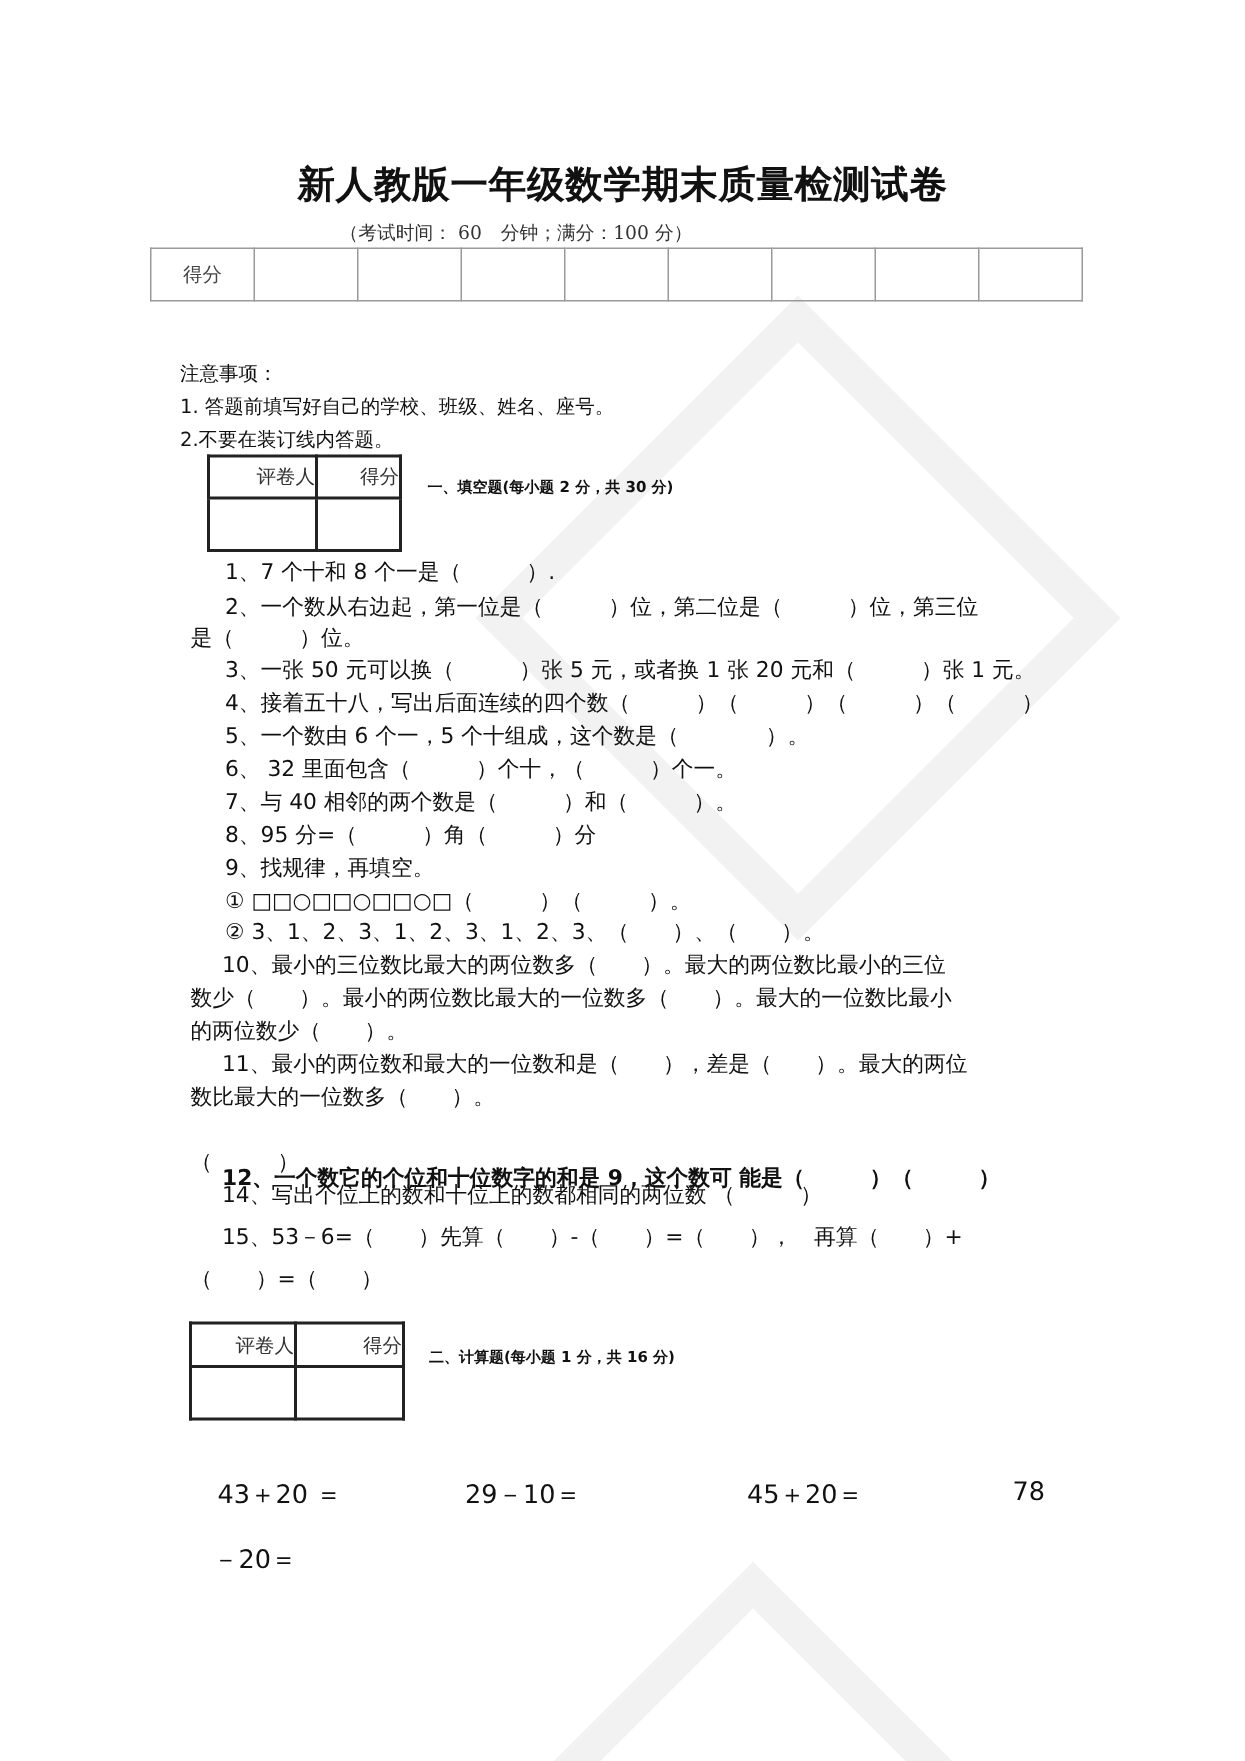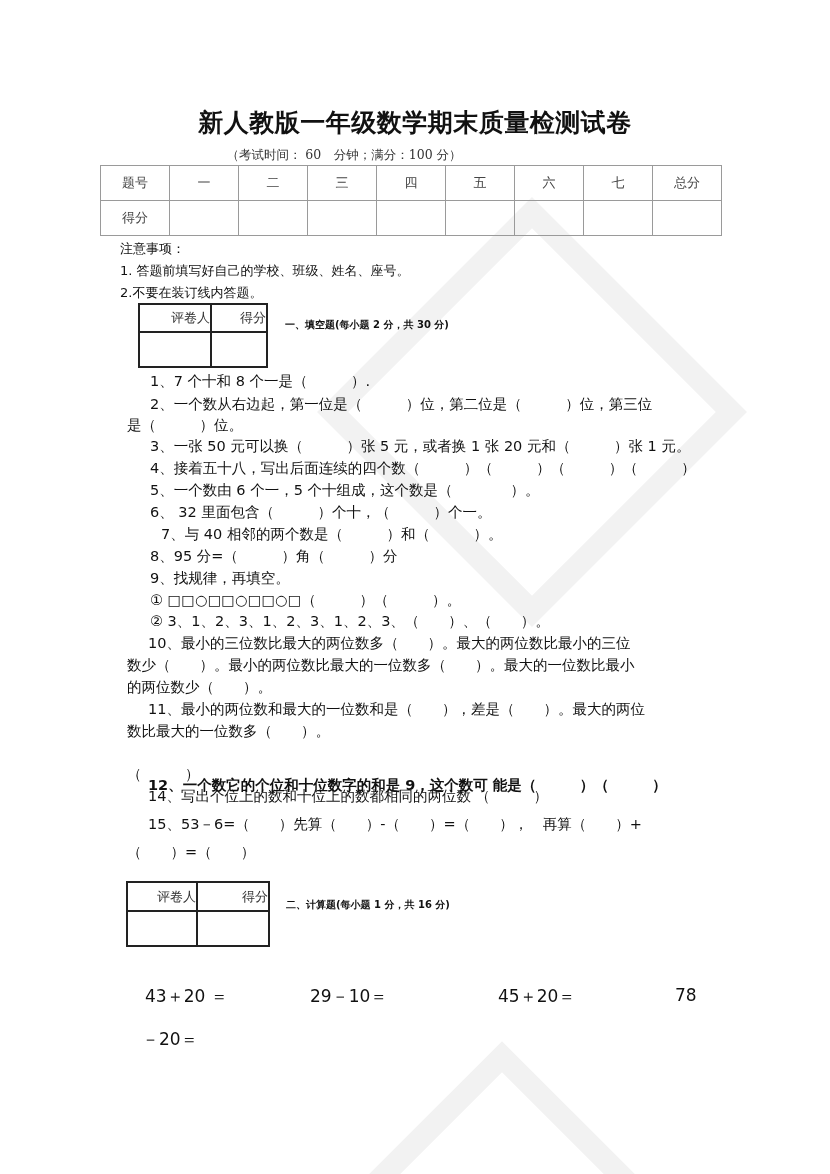--- a/index.html
+++ b/index.html
@@ -24,31 +24,20 @@
 
 <div class="watermark" style="left:380px;top:260px;width:260px;height:260px;"></div>
 <div class="watermark" style="left:360px;top:1100px;width:240px;height:240px;"></div>
 
 <div class="content">
   <div class="title">新人教版一年级数学期末质量检测试卷</div>
   <div class="subtitle">（考试时间： 60　分钟；满分：100 分）</div>
 
   <table class="score">
     <tbody>
-        <tr>
-      <td>题号</td>
-      <td>一</td>
-      <td>二</td>
-      <td>三</td>
-      <td>四</td>
-      <td>五</td>
-      <td>六</td>
-      <td>七</td>
-      <td>总分</td>
-    </tr>
     <tr>
       <td>得分</td>
       <td></td>
       <td></td>
       <td></td>
       <td></td>
       <td></td>
       <td></td>
       <td></td>
       <td></td>
@@ -74,21 +63,21 @@
     </table>
   <div class="section-title" style="left:285px;top:318px;">一、填空题(每小题 2 分，共 30 分)</div>
 
   <div class="q" style="left:150px;top:372px;">1、7 个十和 8 个一是（　　　）.</div>
   <div class="q" style="left:150px;top:395px;">2、一个数从右边起，第一位是（　　　）位，第二位是（　　　）位，第三位</div>
   <div class="q" style="left:127px;top:416px;">是（　　　）位。</div>
   <div class="q" style="left:150px;top:437px;">3、一张 50 元可以换（　　　）张 5 元，或者换 1 张 20 元和（　　　）张 1 元。</div>
   <div class="q" style="left:150px;top:459px;">4、接着五十八，写出后面连续的四个数（　　　）（　　　）（　　　）（　　　）</div>
   <div class="q" style="left:150px;top:481px;">5、一个数由 6 个一，5 个十组成，这个数是（　　　　）。</div>
   <div class="q" style="left:150px;top:503px;">6、 32 里面包含（　　　）个十，（　　　）个一。</div>
-  <div class="q" style="left:150px;top:525px;margin-left:11px;">7、与 40 相邻的两个数是（　　　）和（　　　）。</div>
+  <div class="q" style="left:150px;top:525px;">7、与 40 相邻的两个数是（　　　）和（　　　）。</div>
   <div class="q" style="left:150px;top:547px;">8、95 分=（　　　）角（　　　）分</div>
   <div class="q" style="left:150px;top:569px;">9、找规律，再填空。</div>
   <div class="q" style="left:150px;top:591px;">① □□○□□○□□○□（　　　）（　　　）。</div>
   <div class="q" style="left:150px;top:612px;">② 3、1、2、3、1、2、3、1、2、3、（　　）、（　　）。</div>
   <div class="q" style="left:148px;top:634px;">10、最小的三位数比最大的两位数多（　　）。最大的两位数比最小的三位</div>
   <div class="q" style="left:127px;top:656px;">数少（　　）。最小的两位数比最大的一位数多（　　）。最大的一位数比最小</div>
   <div class="q" style="left:127px;top:678px;">的两位数少（　　）。</div>
   <div class="q" style="left:148px;top:700px;">11、最小的两位数和最大的一位数和是（　　），差是（　　）。最大的两位</div>
   <div class="q" style="left:127px;top:722px;">数比最大的一位数多（　　）。</div>
   <div class="q" style="left:148px;top:776px;font-weight:bold;">12、一个数它的个位和十位数字的和是 9，这个数可 能是（　　　）（　　　）</div>

